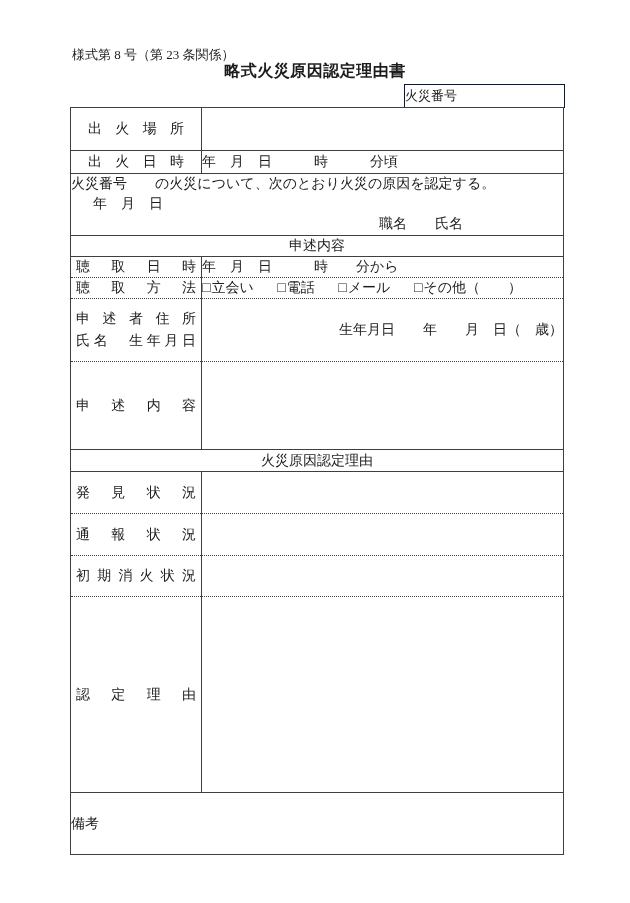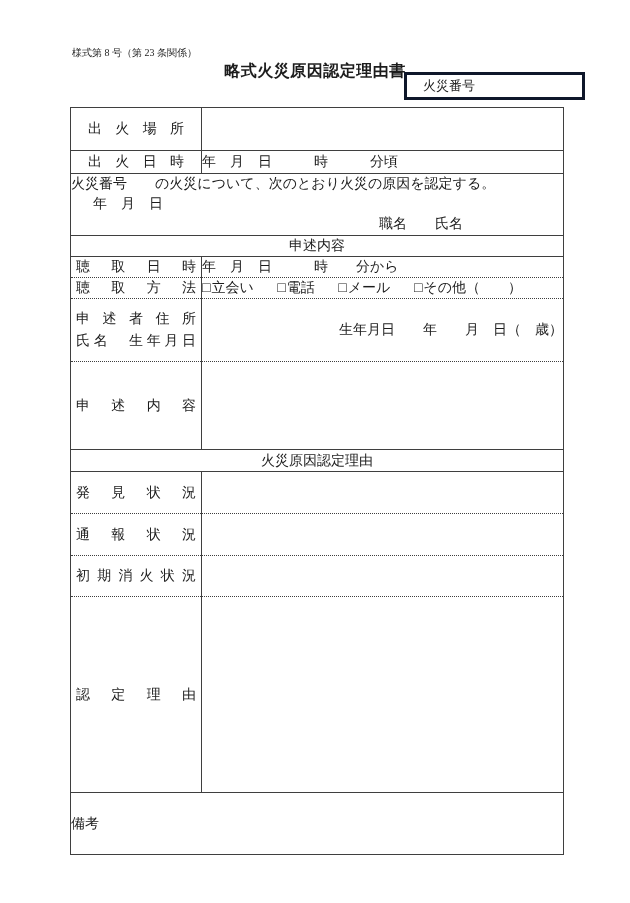--- a/index.html
+++ b/index.html
@@ -5,26 +5,26 @@
   html,body{margin:0;padding:0;background:#888;}
   .page{
     position:relative;
     width:630px;height:903px;
     background:#ffffff;
     font-family:"Liberation Serif","DejaVu Serif",serif;
     color:#1c1c1c;
     font-size:13px;
     overflow:hidden;
   }
-  .form-number{position:absolute;left:72px;top:46px;font-size:10px;}
+  .form-number{position:absolute;left:72px;top:46px;font-size:13px;}
   .doc-title{position:absolute;left:0;top:61px;width:100%;text-align:center;font-size:16px;font-weight:600;letter-spacing:0.5px;}
   .fire-no-box{
-    position:absolute;left:404px;top:72px;width:159px;height:22px;
-    border:3px solid #0f172a;
-    line-height:22px;padding-left:16px;box-sizing:content-box;
+    position:absolute;left:404px;top:84px;width:159px;height:22px;
+    border:1px solid #0f172a;
+    line-height:22px;padding-left:0;box-sizing:content-box;
   }
   table.form{
     position:absolute;left:70px;top:107px;
     width:494px;
     border-collapse:collapse;
     table-layout:fixed;
     font-size:14px;
   }
   table.form td{
     padding:0;

